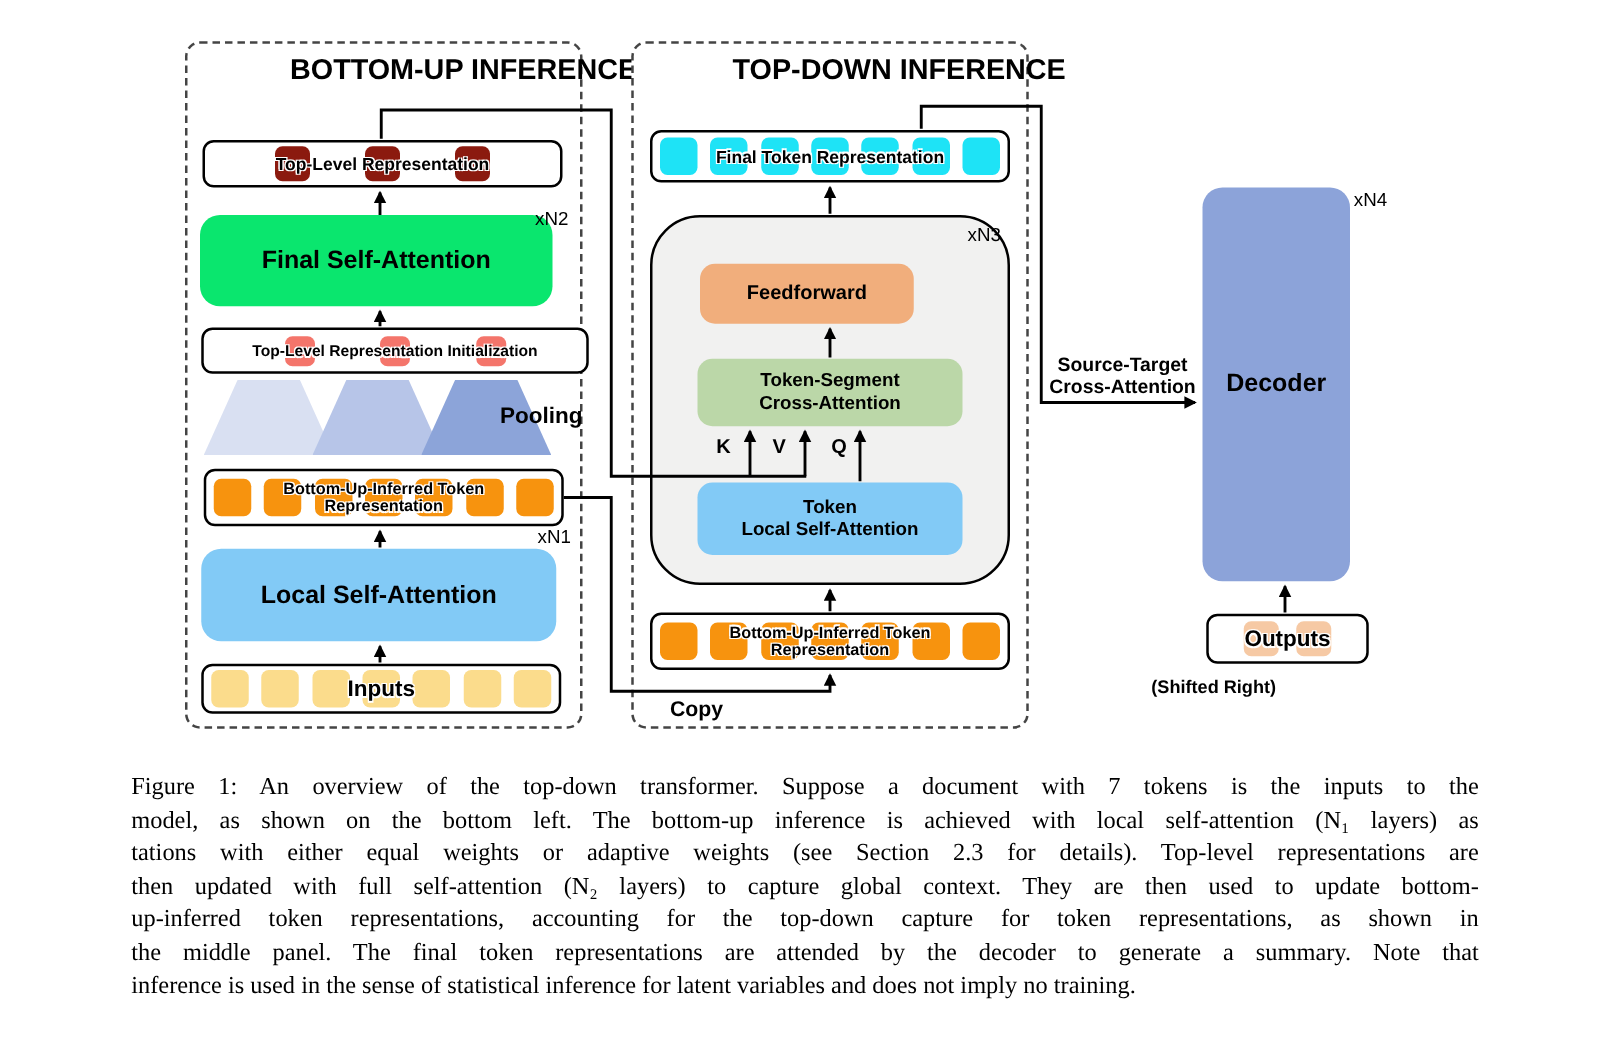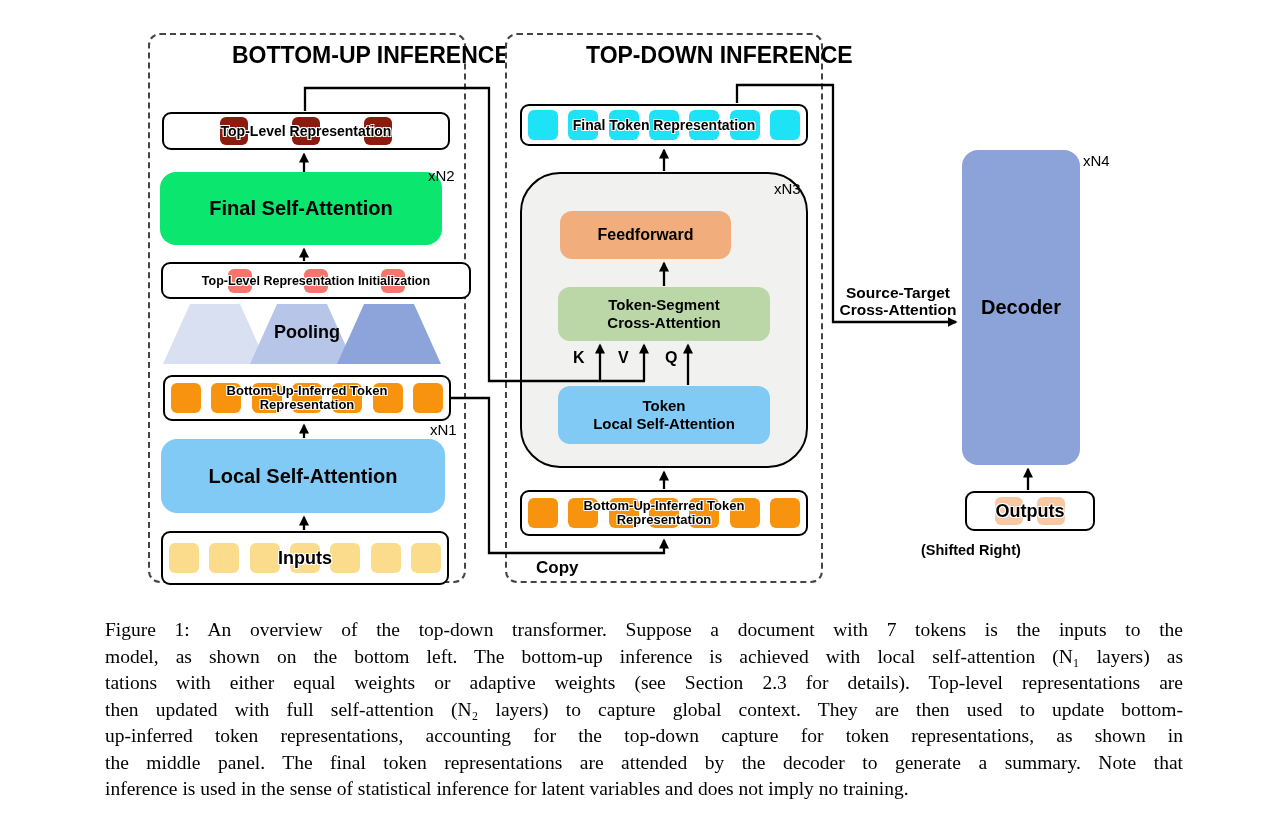--- a/index.html
+++ b/index.html
@@ -10,21 +10,21 @@
   .tok-row{position:absolute;top:0;left:0;right:0;bottom:0;display:flex;align-items:center;z-index:1;}
   .tok-row.spread{justify-content:space-between;padding:0 6px;}
   .tok-row.trio{justify-content:space-evenly;padding:0 12px;}
   .tok-row.duo{justify-content:space-evenly;padding:0 14px;}
   .tok{flex:0 0 auto;border-radius:6px;}
   .tok-label{position:absolute;top:0;left:0;right:0;bottom:0;display:flex;flex-direction:column;align-items:center;justify-content:center;font-weight:bold;z-index:2;text-align:center;
     text-shadow:-1px -1px 0 #fff,1px -1px 0 #fff,-1px 1px 0 #fff,1px 1px 0 #fff;}
   .rbox{position:absolute;display:flex;flex-direction:column;align-items:center;justify-content:center;font-weight:bold;text-align:center;box-sizing:border-box;}
   .nlabel{position:absolute;font-size:15px;white-space:nowrap;}
   .trap{position:absolute;clip-path:polygon(26% 0,74% 0,100% 100%,0 100%);}
-  .plabel{position:absolute;font-weight:bold;font-size:18px;text-align:center;z-index:3;}
+  .plabel{position:absolute;font-weight:bold;font-size:18px;text-align:right;z-index:3;}
   .kvq{position:absolute;font-weight:bold;font-size:16px;}
   .flabel{position:absolute;font-weight:bold;white-space:nowrap;}
   .bigbox{position:absolute;border:2.5px solid #000;border-radius:40px;background:#F1F1F0;box-sizing:border-box;}
   .overlay{position:absolute;left:0;top:0;width:1283px;height:834px;pointer-events:none;z-index:5;}
   .caption{position:absolute;left:105px;top:617px;width:1078px;font-family:"Liberation Serif",serif;font-size:19.5px;line-height:26.5px;color:#000;}
   .cap-line{text-align:justify;text-align-last:justify;}
   .cap-line.last{text-align-last:left;}
 </style>
 </head>
 <body>
@@ -76,21 +76,21 @@
       <span>Bottom-Up-Inferred Token</span>
       <span>Representation</span>
     </div>
   </div>
 
   <div class="nlabel" style="left:430px;top:421px;">xN1</div>
   <div class="rbox" style="left: 161px; top: 439px; width: 284px; height: 74px; border-radius: 16px; font-size: 20px; background: rgb(130, 202, 246);">
     <span>Local Self-Attention</span>
   </div>
 
-  <div class="token-box" style="left:161px;top:531px;width:288px;height:54px;">
+  <div class="token-box" style="left:161px;top:531px;width:288px;height:40px;">
     <div class="tok-row spread">
         <span class="tok" style="width: 30px; height: 30px; background: rgb(251, 220, 140);"></span>
         <span class="tok" style="width: 30px; height: 30px; background: rgb(251, 220, 140);"></span>
         <span class="tok" style="width: 30px; height: 30px; background: rgb(251, 220, 140);"></span>
         <span class="tok" style="width: 30px; height: 30px; background: rgb(251, 220, 140);"></span>
         <span class="tok" style="width: 30px; height: 30px; background: rgb(251, 220, 140);"></span>
         <span class="tok" style="width: 30px; height: 30px; background: rgb(251, 220, 140);"></span>
         <span class="tok" style="width: 30px; height: 30px; background: rgb(251, 220, 140);"></span>
       </div>
     <div class="tok-label" style="font-size:18px;">Inputs</div>

